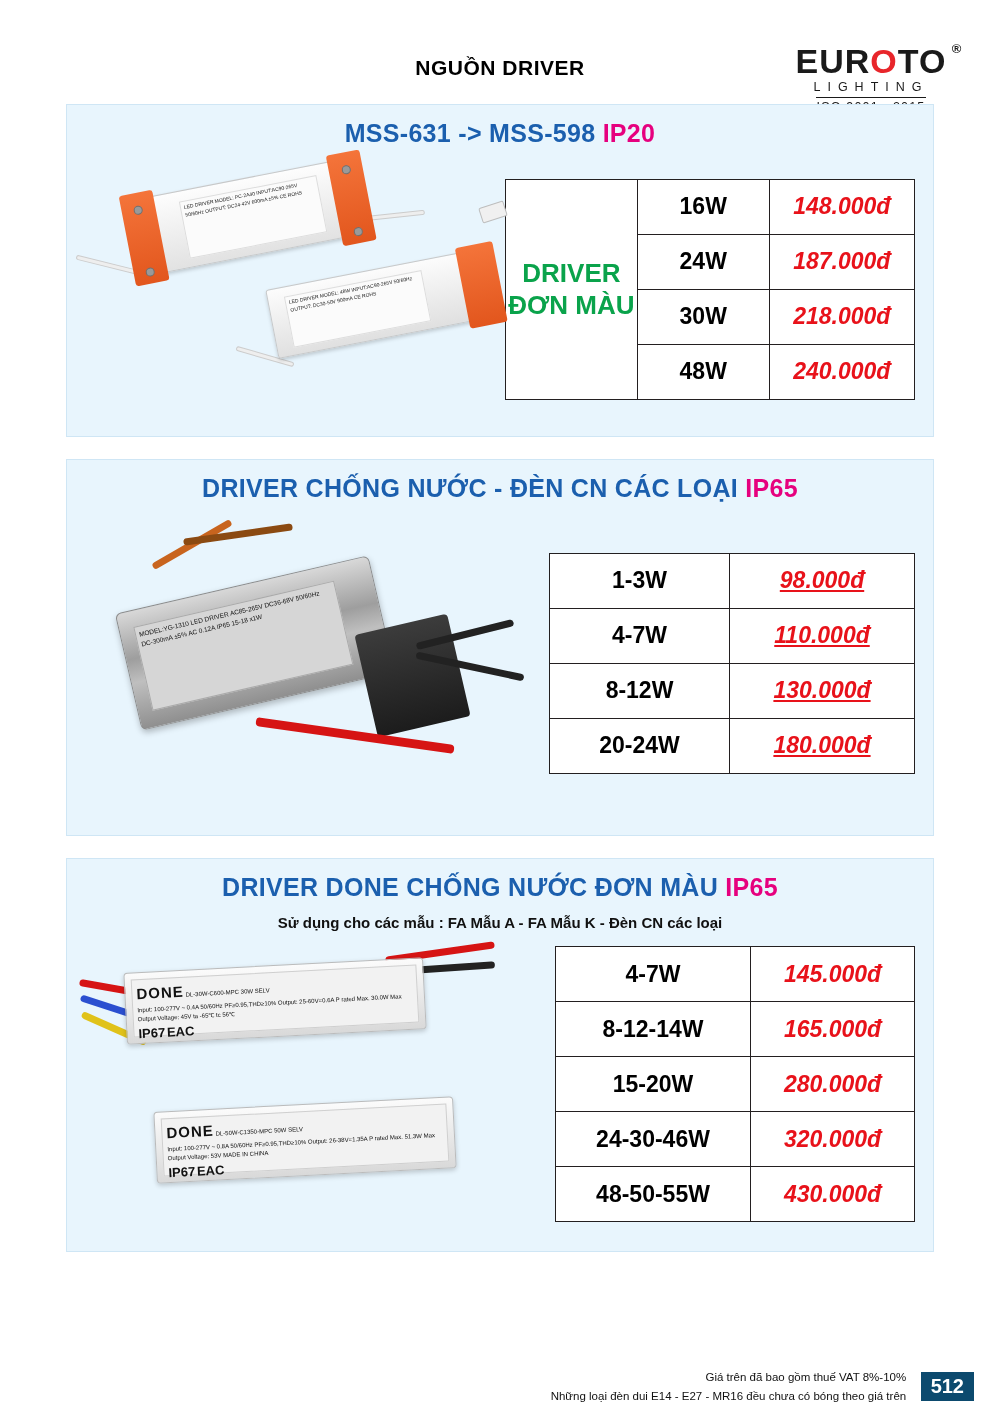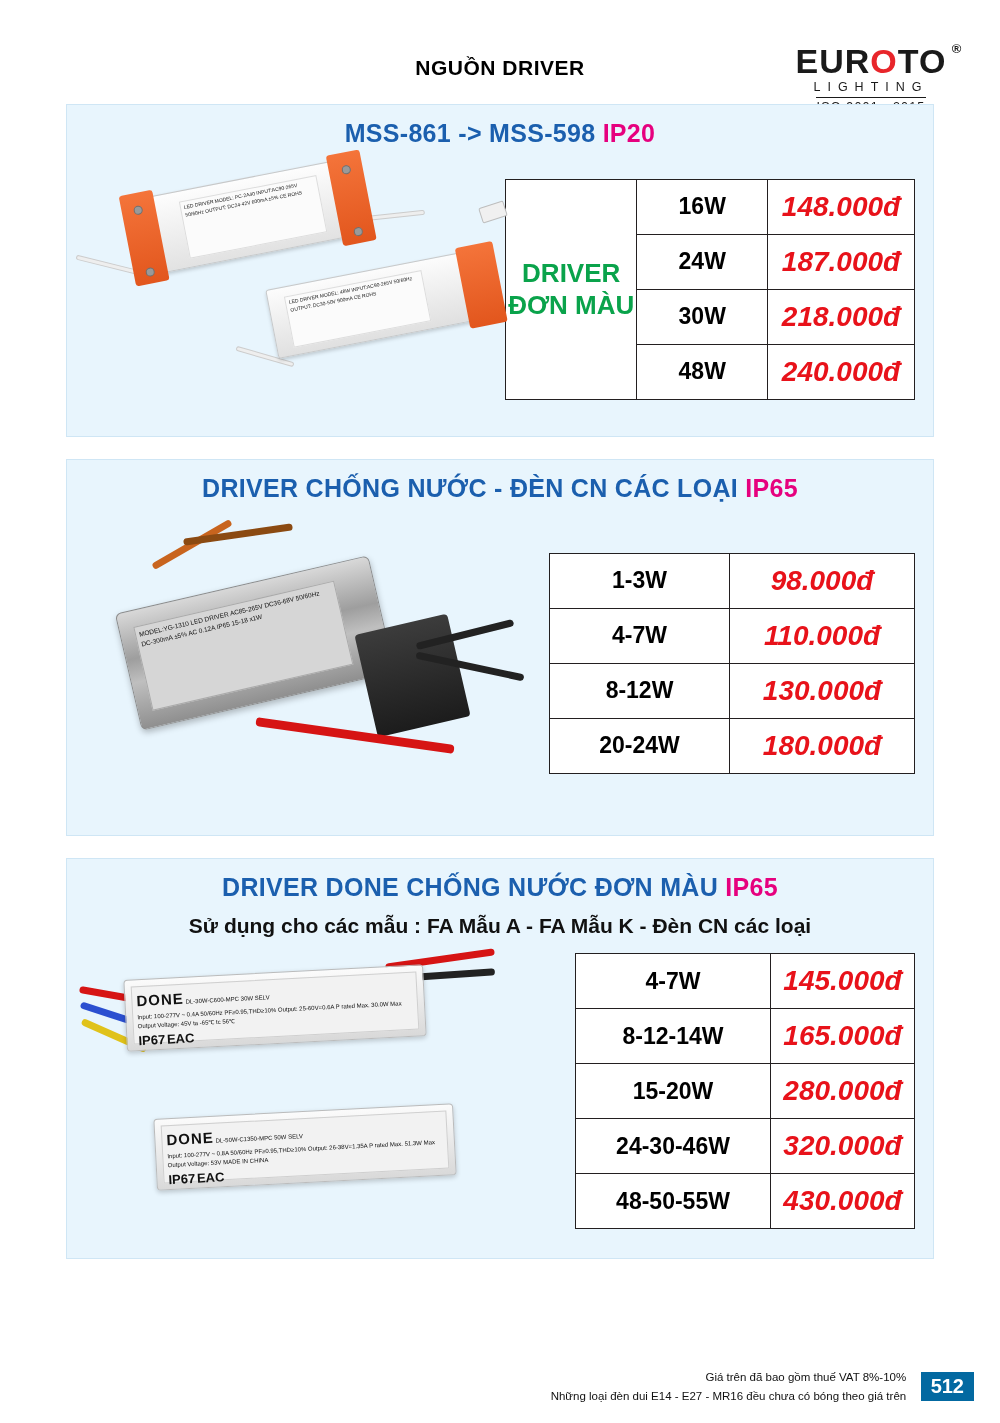--- a/index.html
+++ b/index.html
@@ -127,21 +127,21 @@
     font-weight:bold;
     color:#1b5fae;
     letter-spacing:0.3px;
   }
   .panel-head .ip {
     color:#e6007e;
   }
   .panel-head .arrow { color:#1b5fae; }
   .panel-sub {
     text-align:center;
-    font-size:21px;
+    font-size:15px;
     font-weight:bold;
     color:#111;
     padding:2px 0 8px 0;
   }
 
   .panel-body {
     display:flex;
     align-items:center;
     padding:6px 18px 22px 18px;
   }
@@ -173,36 +173,36 @@
     line-height:1.25;
   }
   td.watt {
     width:170px;
     font-size:23px;
     color:#000;
     height:55px;
   }
   td.price-val {
     width:185px;
-    font-size:28px;
+    font-size:23px;
     color:#e8121a;
     font-style:italic;
     height:55px;
   }
 
   
   #panel-1 table.price td.watt { width:140px; }
   #panel-1 table.price td.price-val { width:150px; }
   #panel-1 table.price td.label-cell { width:135px; }
 
   #panel-2 table.price td.watt { width:180px; }
-  #panel-2 table.price td.price-val { width:185px; }
+  #panel-2 table.price td.price-val { width:185px;text-decoration:underline; }
 
   #panel-3 table.price td.watt { width:195px; }
-  #panel-3 table.price td.price-val { width:144px; }
+  #panel-3 table.price td.price-val { width:164px; }
 
   
   .drv1 {
     position:relative;
     width:420px; height:250px;
   }
   .box-a {
     position:absolute;
     left:55px; top:14px;
     width:215px; height:78px;
@@ -324,21 +324,21 @@
     text-align:right;
     font-size:11.5px;
     color:#111;
     line-height:1.6;
     vertical-align:middle;
     margin-right:10px;
   }
   .page-num {
     display:inline-block;
     vertical-align:middle;
-    background:#0369a1;
+    background:#0c4a6e;
     color:#fff;
     font-size:20px;
     font-weight:bold;
     padding:3px 10px;
     min-width:52px;
     text-align:center;
   }
 </style>
 </head>
 <body>
@@ -361,21 +361,21 @@
         <div class="logo-main">
           <span>EUR</span><span class="o-red">O</span><span>TO</span><span class="logo-reg">®</span>
         </div>
         <div class="logo-sub">LIGHTING</div>
         <div class="logo-iso">ISO 9001 : 2015</div>
       </div>
     </div>
 
     <div class="panel" id="panel-1">
       <div class="panel-head">
-        <span>MSS-861</span>
+        <span>MSS-631</span>
         <span class="arrow">-&gt;</span>
         <span>MSS-598</span>
         <span class="ip">IP20</span>
       </div>
       <div class="panel-body">
         <div class="panel-img">
           <div class="drv1">
 
             <div class="wire" style="left:-10px; top:100px; width:78px; transform:rotate(14deg);"></div>
             <div class="wire" style="left:260px; top:50px; width:80px; transform:rotate(-6deg);"></div>

